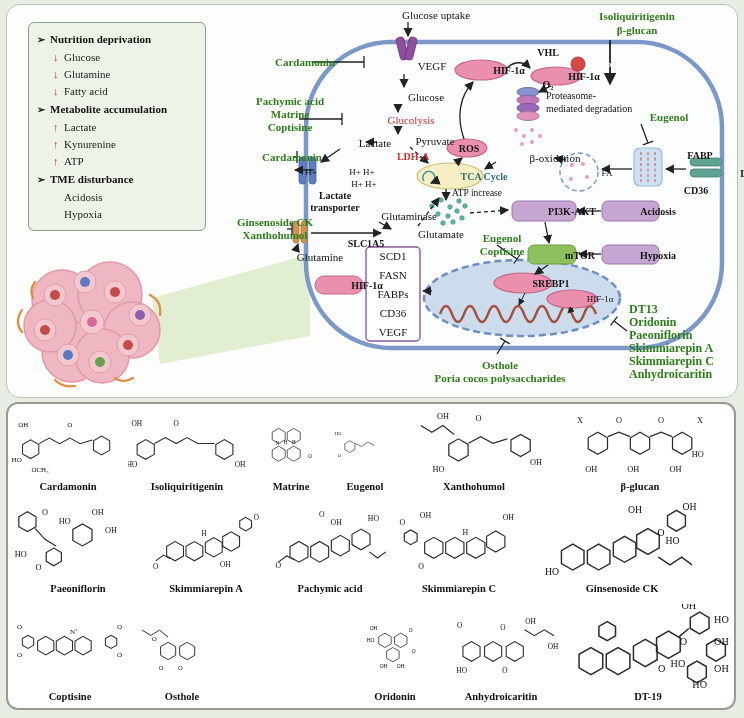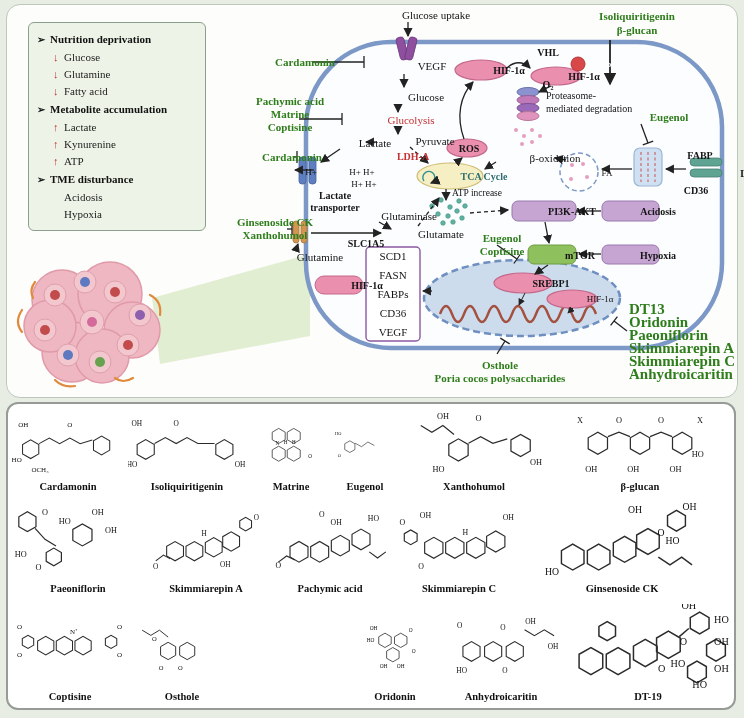--- a/index.html
+++ b/index.html
@@ -21,21 +21,21 @@
   #legend{position:absolute;left:28px;top:22px;width:178px;box-sizing:border-box;z-index:3;
           background:#edf4e7;border:1px solid #8aa08d;border-radius:6px;padding:7px 8px;}
   .lg-title{display:flex;align-items:baseline;font-weight:bold;font-size:11px;color:#111;line-height:18px;}
   .lg-bullet{width:13px;font-size:10px;}
   .lg-item{display:flex;align-items:baseline;font-size:11px;color:#222;line-height:17px;padding-left:16px;}
   .lg-arrow{width:11px;font-weight:bold;}
   
   #genebox{position:absolute;left:366px;top:247px;width:54px;height:94px;z-index:3;
            display:flex;flex-direction:column;justify-content:space-around;text-align:center;
            font-size:11px;color:#141414;}
-  #dt13-list{position:absolute;left:629px;top:303px;z-index:3;line-height:13px;font-size:15px;}
+  #dt13-list{position:absolute;left:629px;top:303px;z-index:3;line-height:13px;font-size:12px;}
   
   .cell{position:absolute;display:flex;flex-direction:column;align-items:center;justify-content:flex-end;z-index:3;}
   svg.mol{flex:1;width:100%;}
   .molname{font:bold 10.5px "Liberation Serif",serif;color:#111;text-align:center;white-space:nowrap;}
   .ring{fill:none;stroke:#2b2b2b;stroke-width:1.1;}
   .atom{font:7.5px "Liberation Serif",serif;fill:#111;text-anchor:middle;}
 </style>
 </head>
 <body>
 

